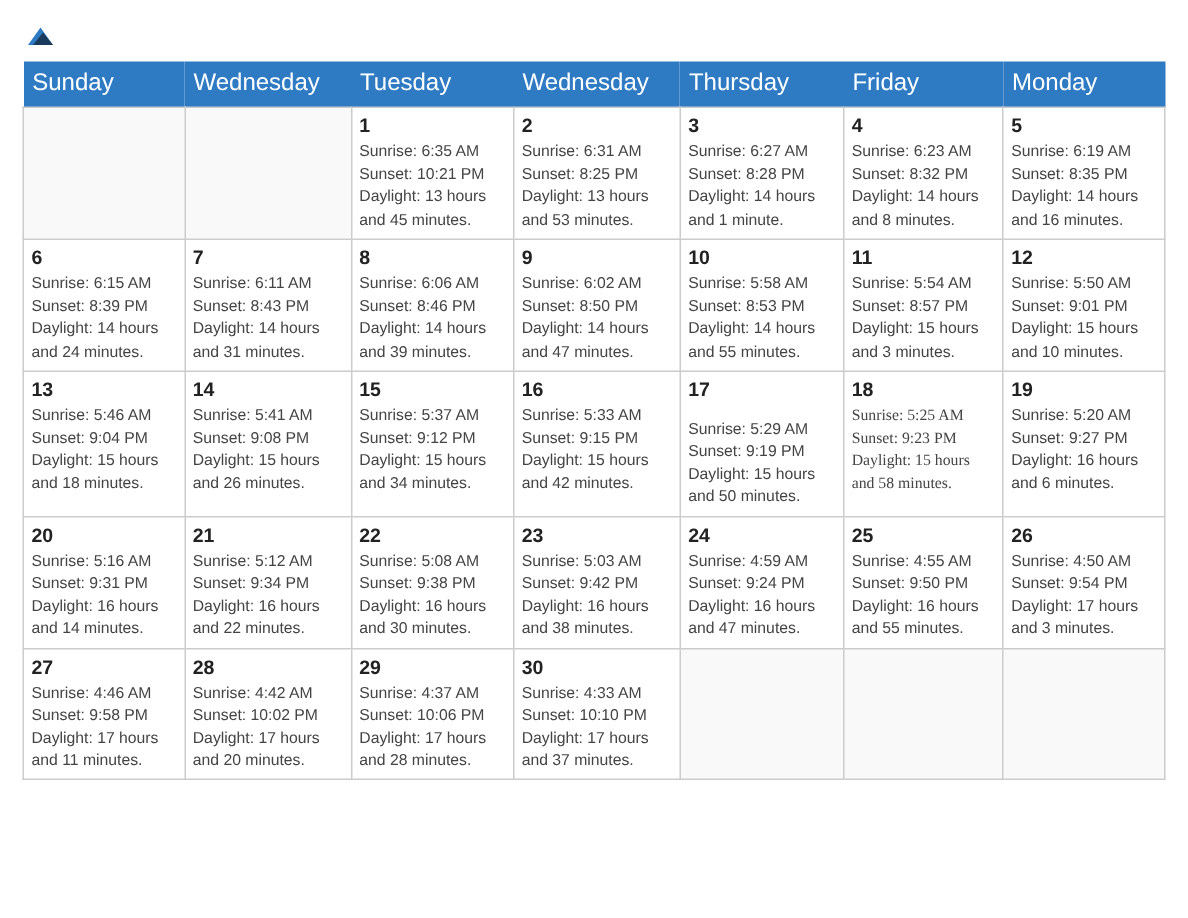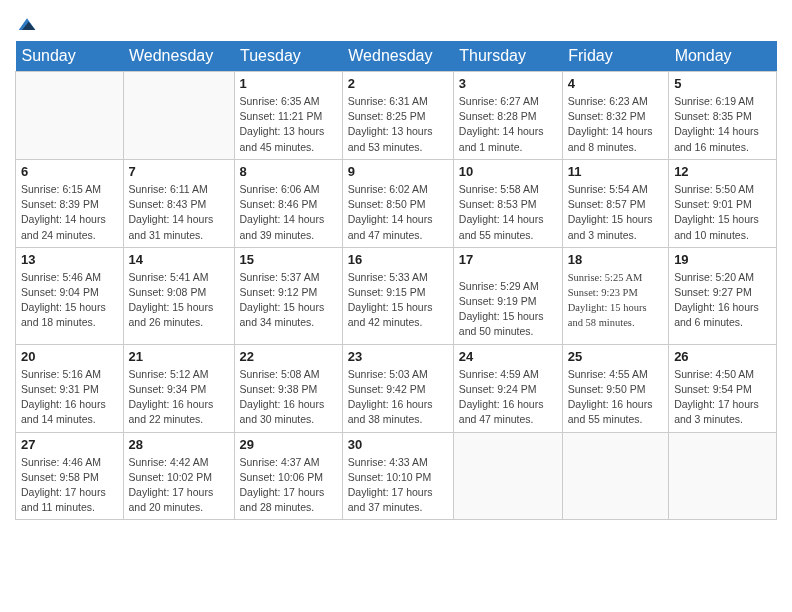--- a/index.html
+++ b/index.html
@@ -117,21 +117,21 @@
         <th>Monday</th>
       </tr>
   </thead>
   <tbody id="calendar-body">
   <tr>
         <td class="empty"></td>
         <td class="empty"></td>
         <td>
           <div class="day-number">1</div>
           <div class="day-info" style="white-space: pre-line;">Sunrise: 6:35 AM
-Sunset: 11:21 PM
+Sunset: 10:21 PM
 Daylight: 13 hours
 and 45 minutes.</div>
         </td>
         <td>
           <div class="day-number">2</div>
           <div class="day-info" style="white-space: pre-line;">Sunrise: 6:31 AM
 Sunset: 8:25 PM
 Daylight: 13 hours
 and 53 minutes.</div>
         </td>

